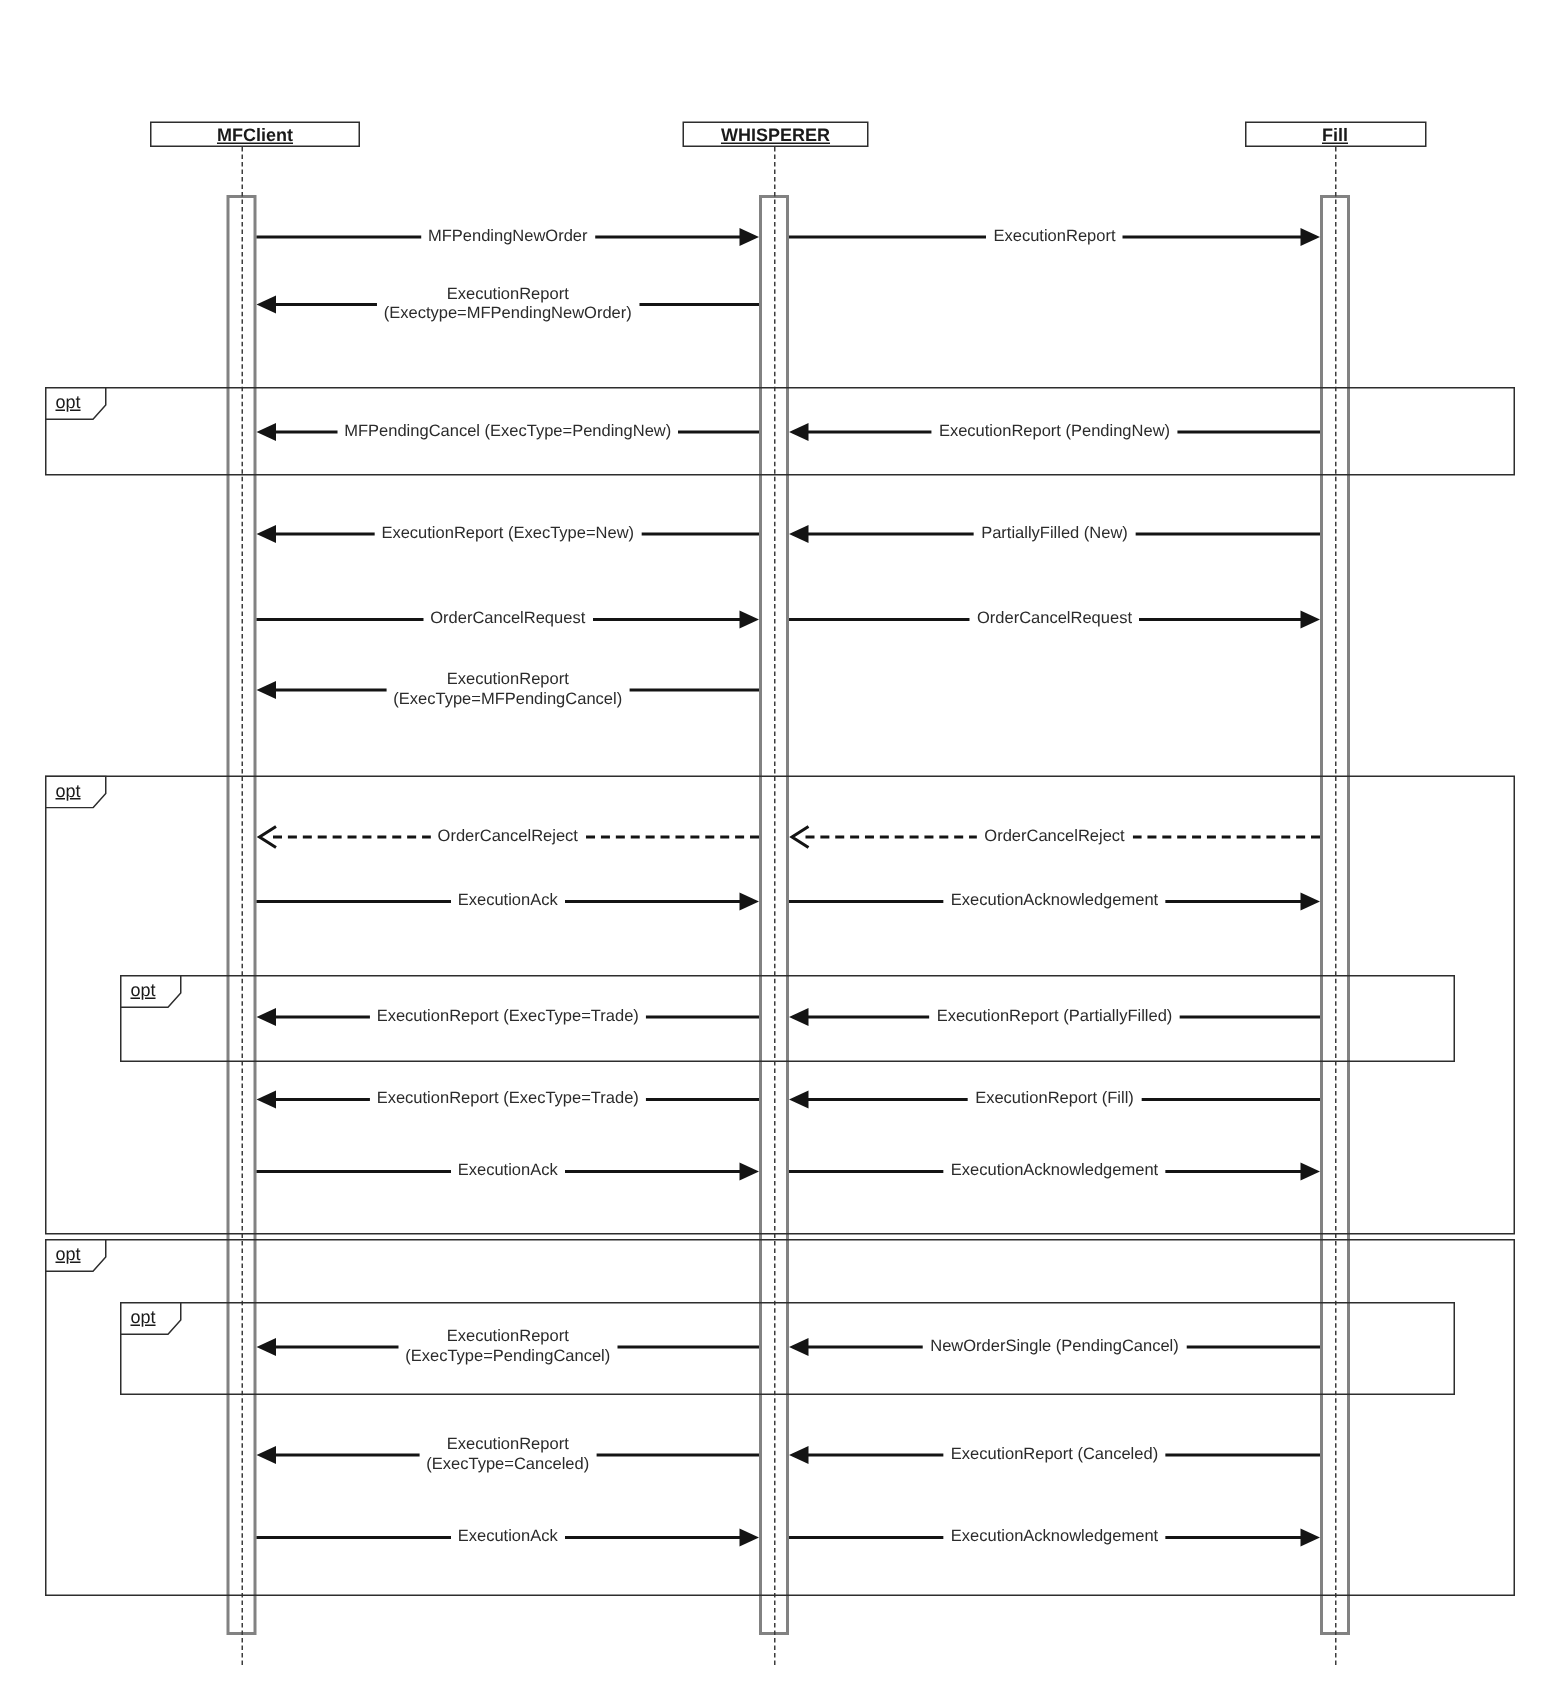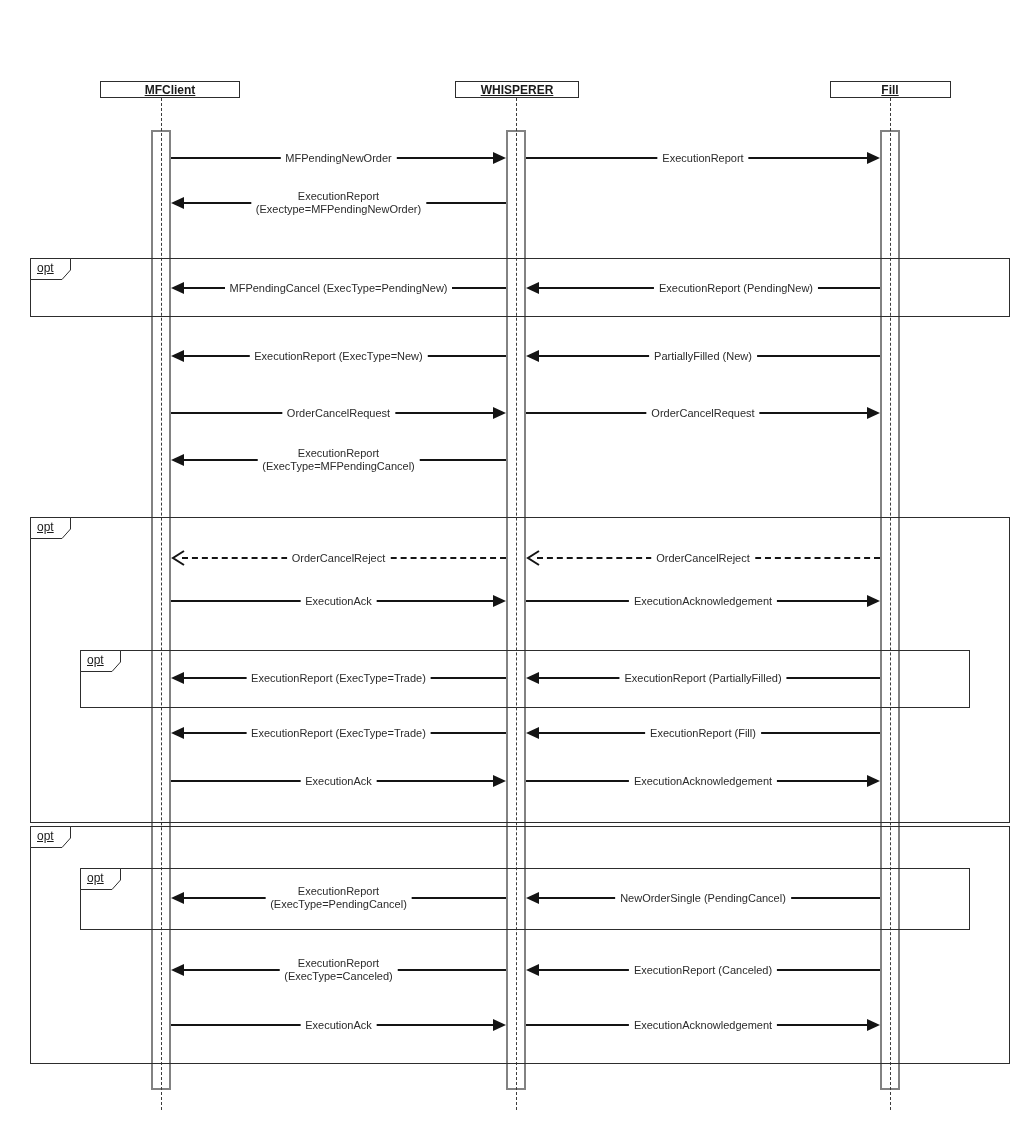--- a/index.html
+++ b/index.html
@@ -125,21 +125,21 @@
     <div class="msg-label" style="left: 703px; top: 158px;">ExecutionReport</div>
     <div class="msg-line solid" style="left: 182px; top: 202px; width: 324px;"></div>
     <div class="arrow-filled left" style="left: 171px; top: 197px;"></div>
     <div class="msg-label" style="left: 338.5px; top: 203px;">ExecutionReport
 (Exectype=MFPendingNewOrder)</div>
     <div class="msg-line solid" style="left: 182px; top: 287px; width: 324px;"></div>
     <div class="arrow-filled left" style="left: 171px; top: 282px;"></div>
     <div class="msg-label" style="left: 338.5px; top: 288px;">MFPendingCancel (ExecType=PendingNew)</div>
     <div class="msg-line solid" style="left: 537px; top: 287px; width: 343px;"></div>
     <div class="arrow-filled left" style="left: 526px; top: 282px;"></div>
-    <div class="msg-label" style="left: 703px; top: 288px; margin-left: 33px;">ExecutionReport (PendingNew)</div>
+    <div class="msg-label" style="left: 703px; top: 288px;">ExecutionReport (PendingNew)</div>
     <div class="msg-line solid" style="left: 182px; top: 355px; width: 324px;"></div>
     <div class="arrow-filled left" style="left: 171px; top: 350px;"></div>
     <div class="msg-label" style="left: 338.5px; top: 356px;">ExecutionReport (ExecType=New)</div>
     <div class="msg-line solid" style="left: 537px; top: 355px; width: 343px;"></div>
     <div class="arrow-filled left" style="left: 526px; top: 350px;"></div>
     <div class="msg-label" style="left: 703px; top: 356px;">PartiallyFilled (New)</div>
     <div class="msg-line solid" style="left: 171px; top: 412px; width: 324px;"></div>
     <div class="arrow-filled right" style="left: 493px; top: 407px;"></div>
     <div class="msg-label" style="left: 338.5px; top: 413px;">OrderCancelRequest</div>
     <div class="msg-line solid" style="left: 526px; top: 412px; width: 343px;"></div>

